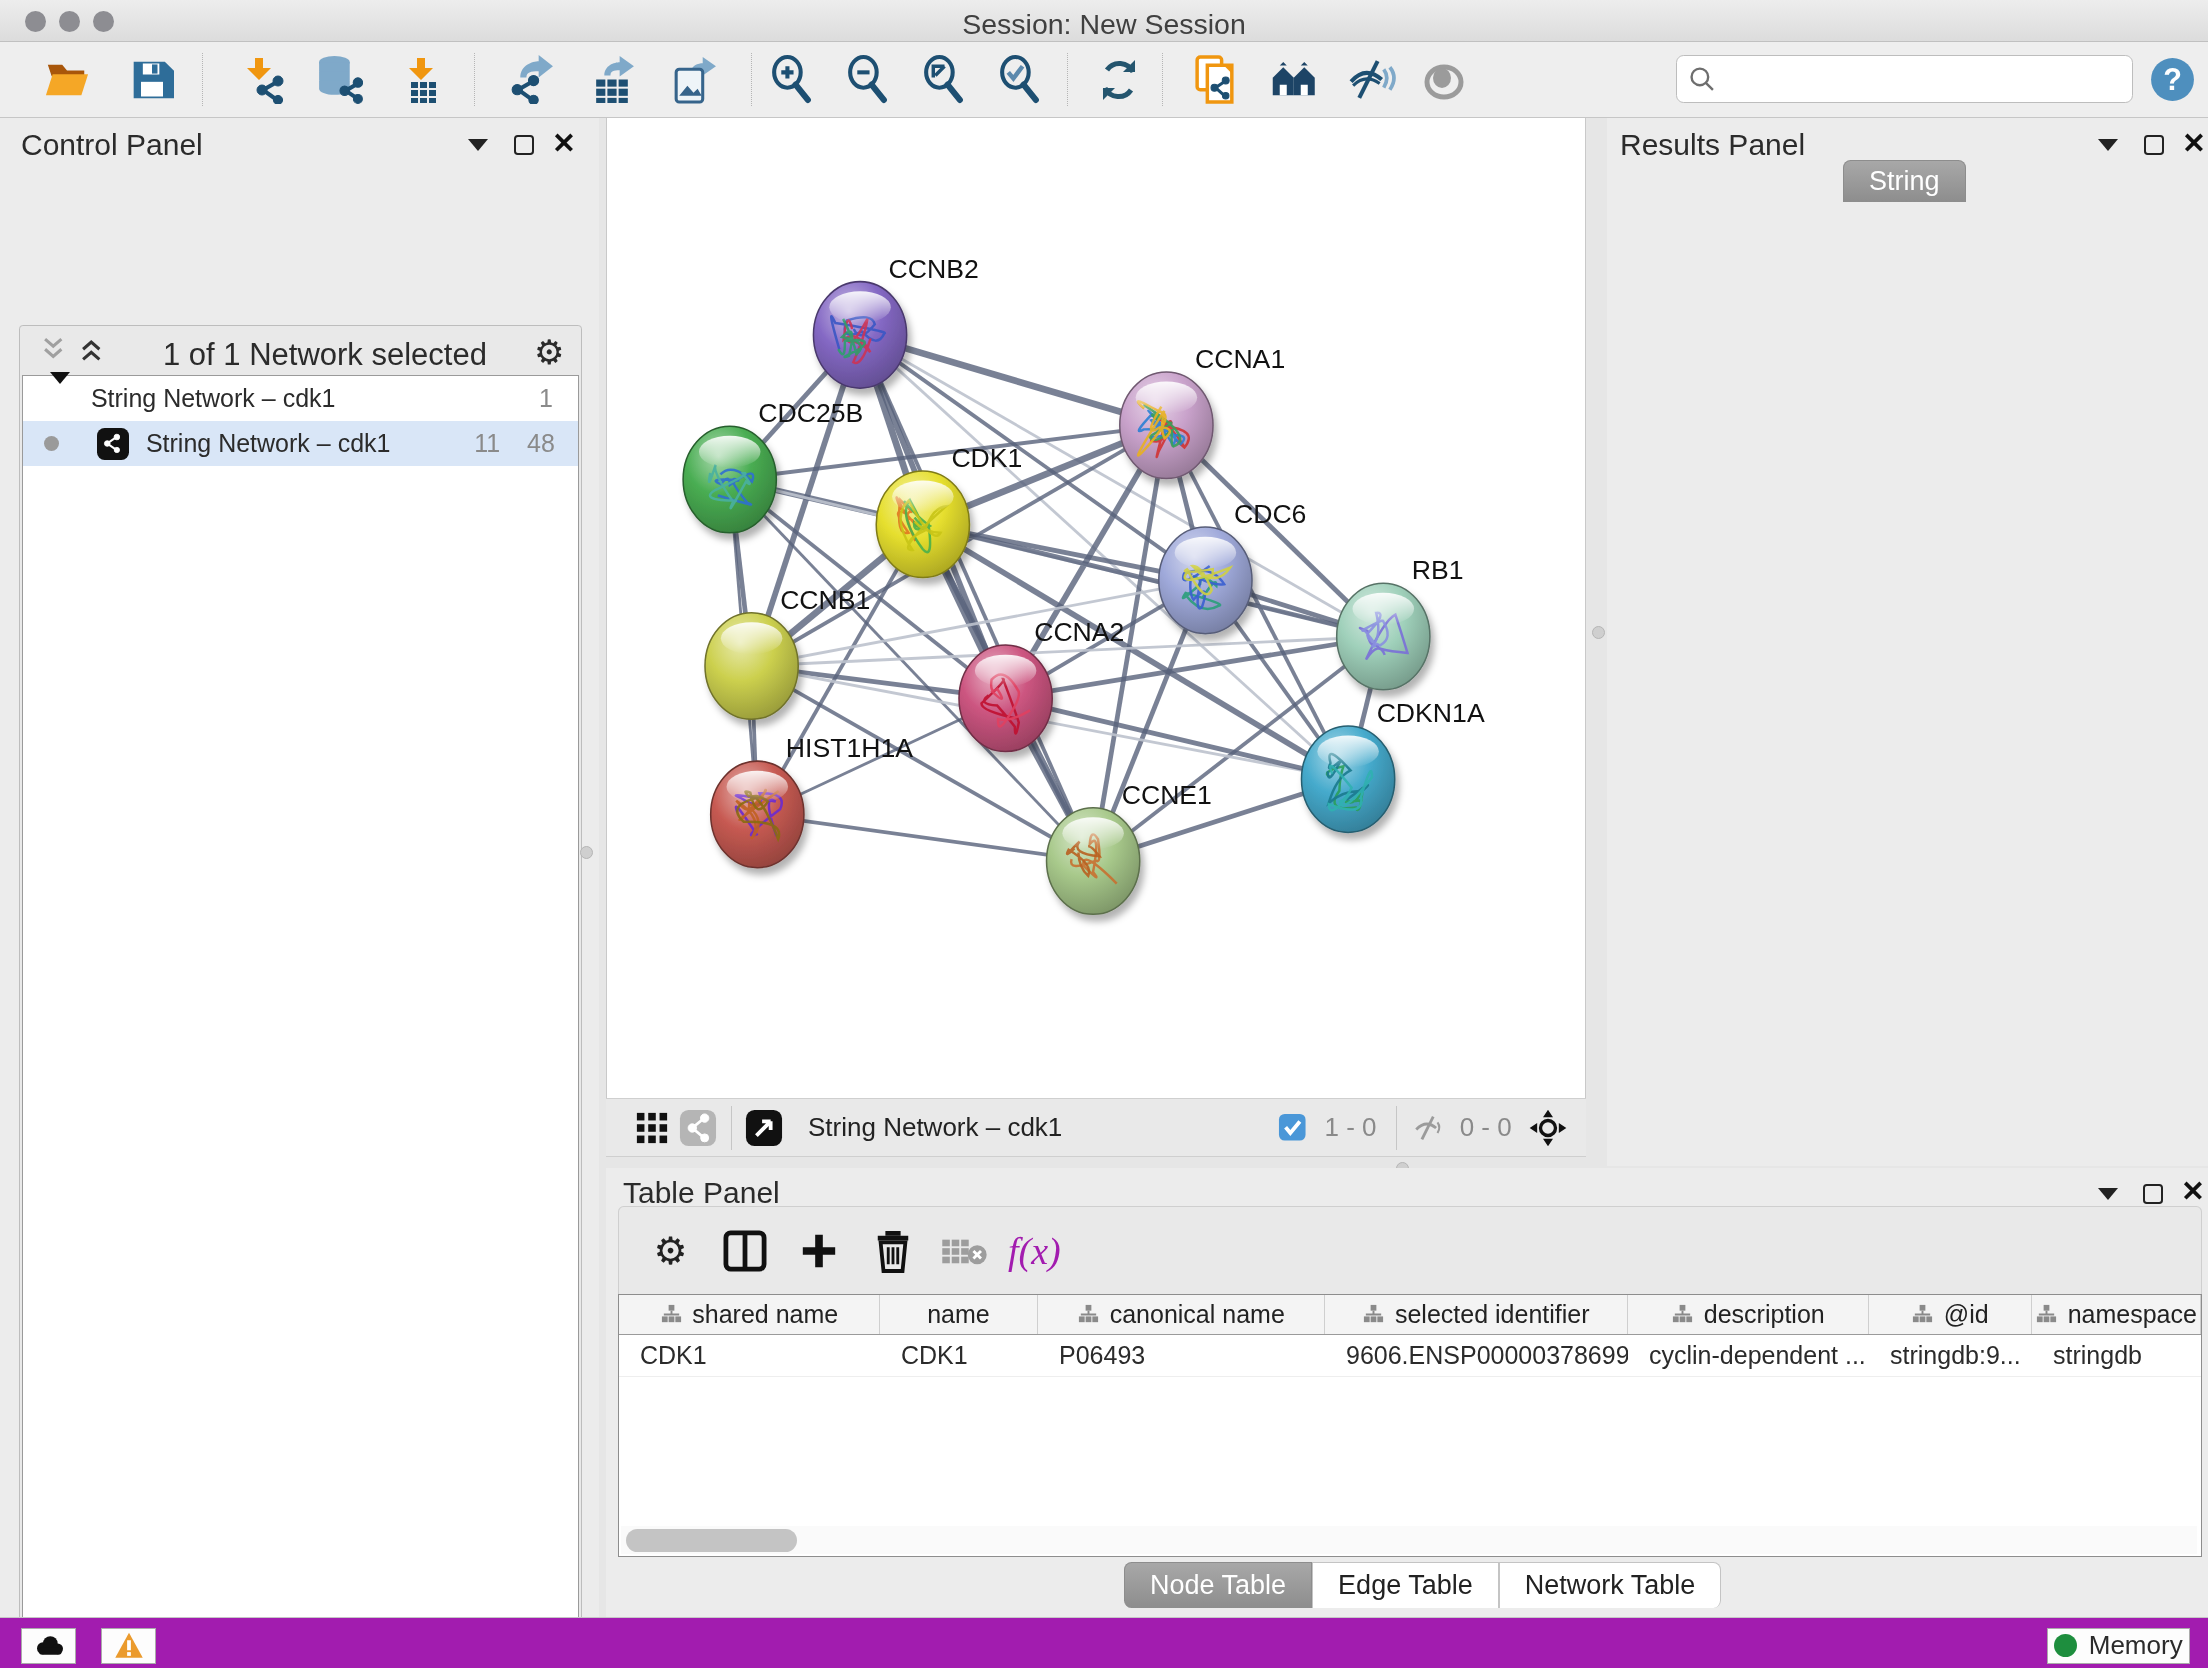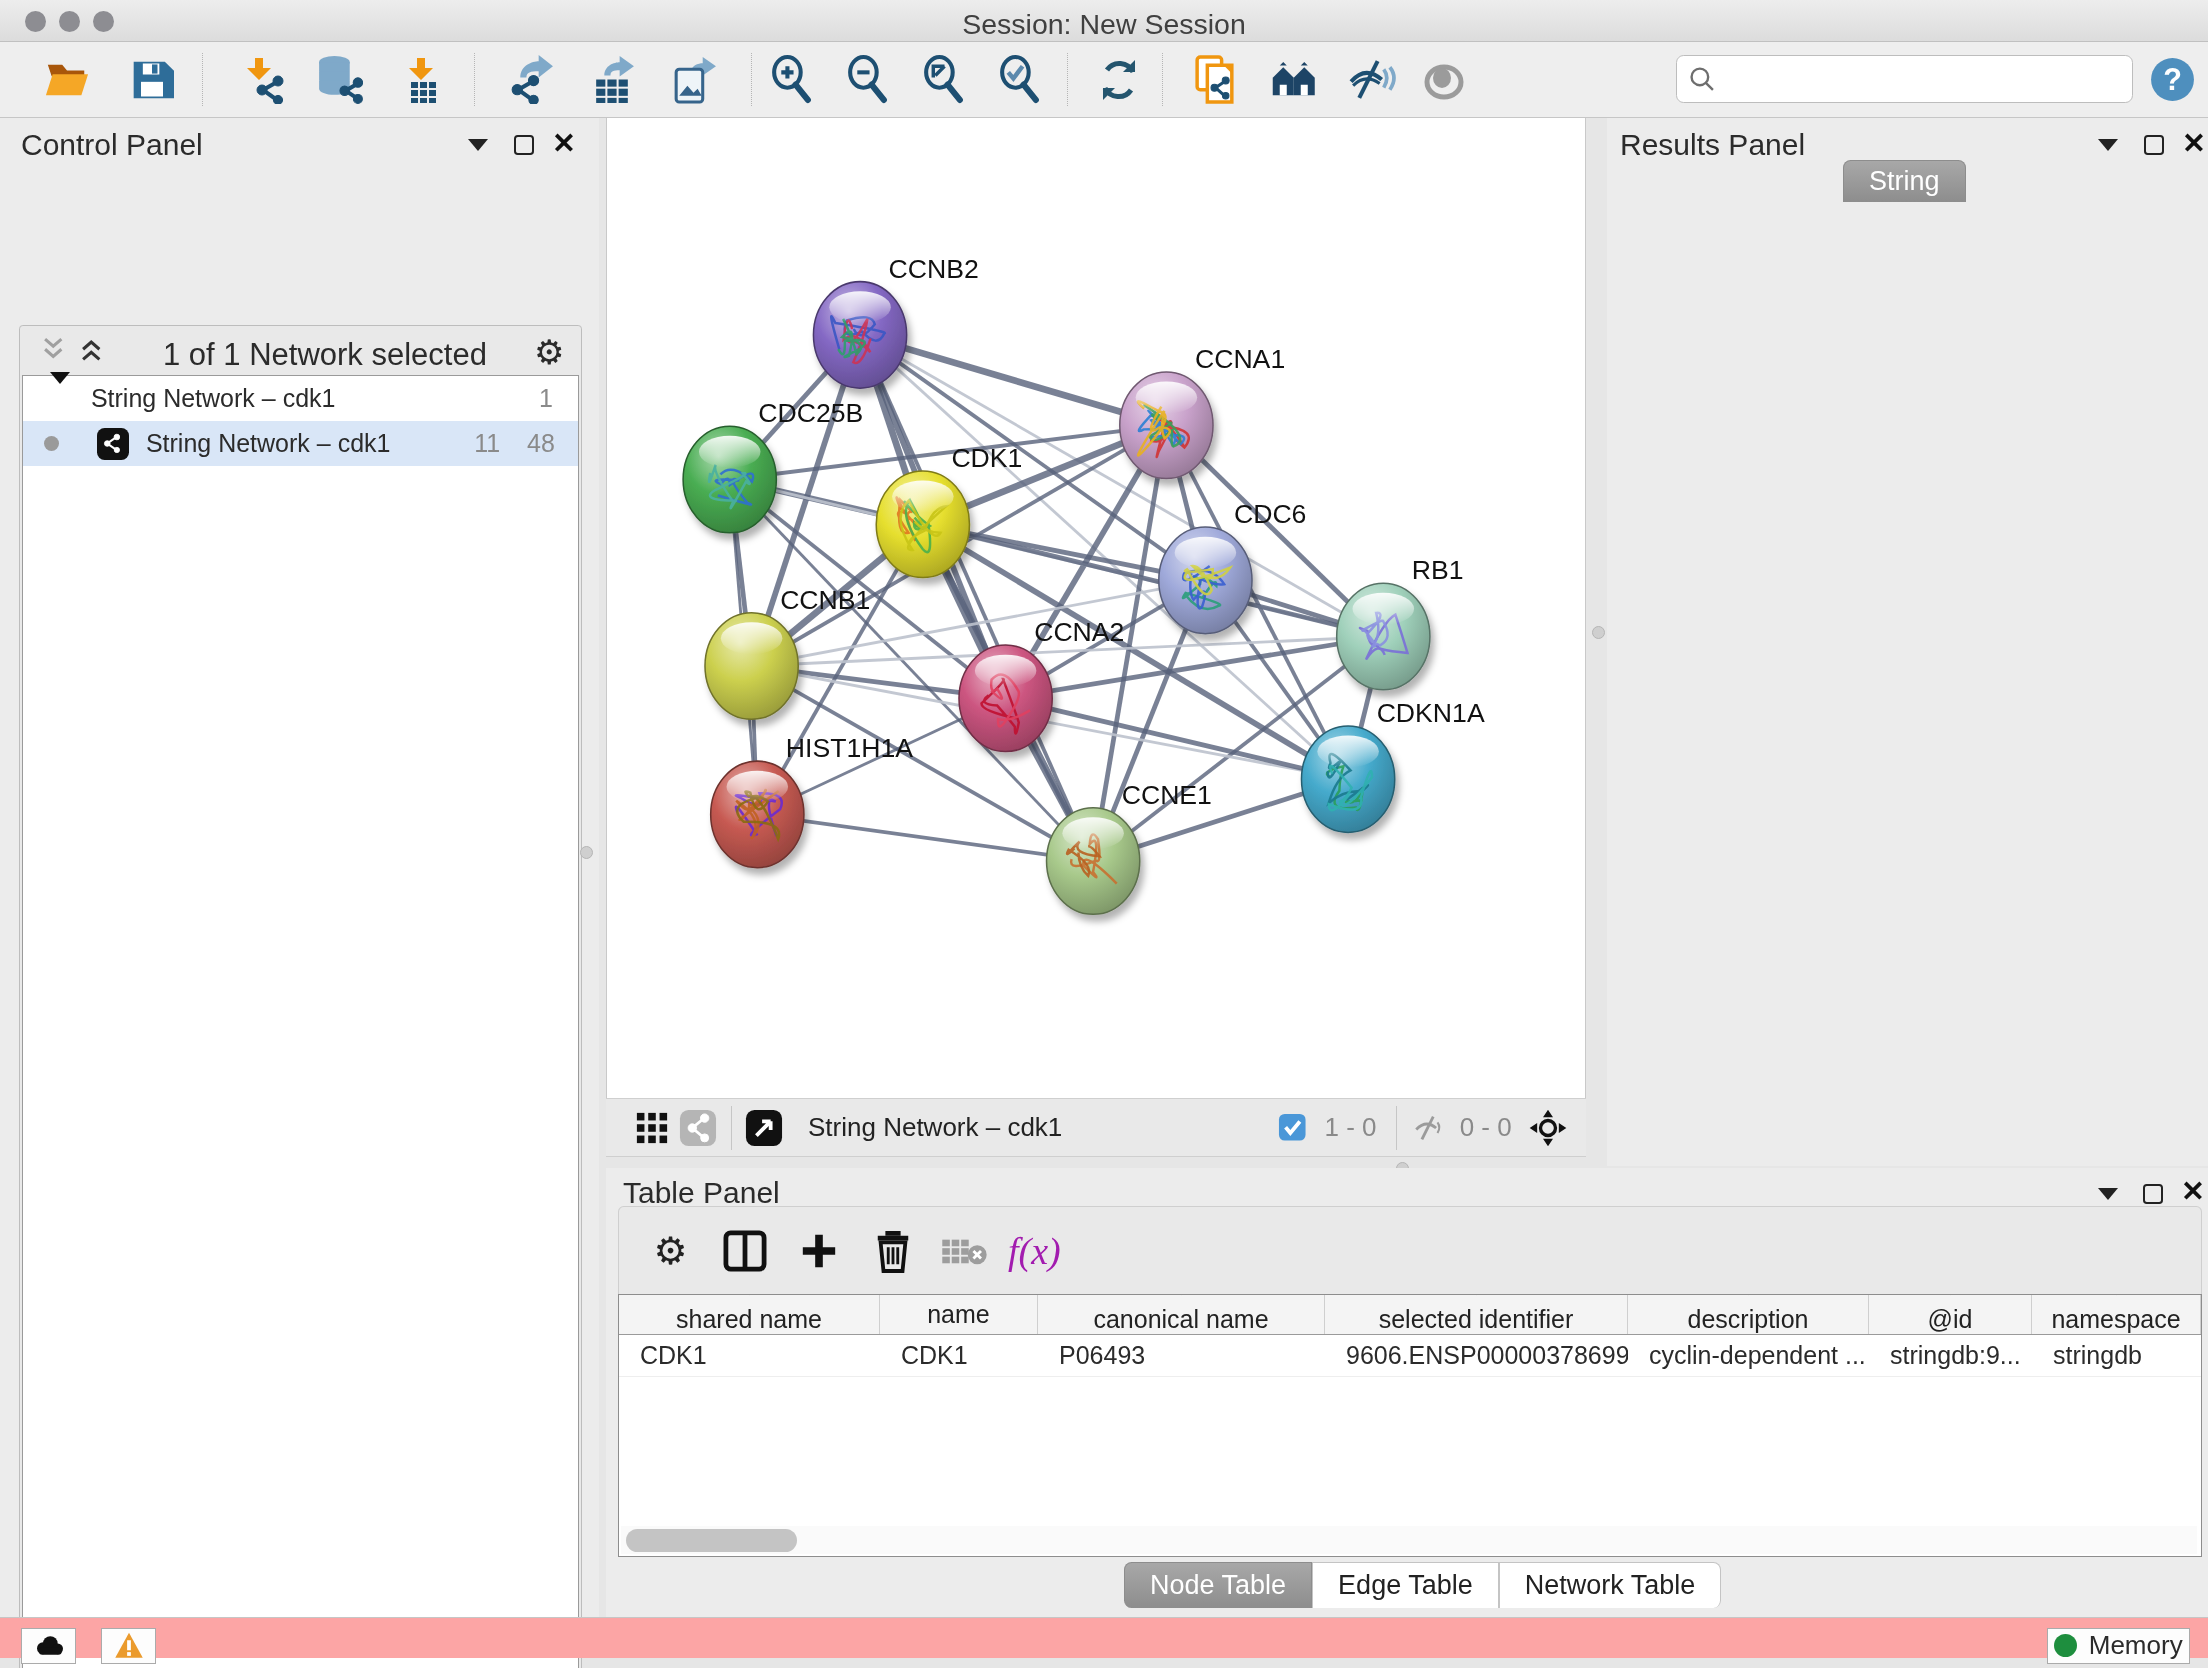--- a/index.html
+++ b/index.html
@@ -59,28 +59,28 @@
   .grip { width:13.3px; height:13.3px; border-radius:50%; background:#cfcfcf; border:1px solid #b5b5b5; }
   .serif { font-family:"Liberation Serif", serif; }
 
   
   .tp-toolbar { left:618px; top:1206px; width:1584px; height:88px; background:#e9e9e9;
     border:1px solid #cfcfcf; border-bottom:none; border-radius:5.7px 5.7px 0 0; display:flex; align-items:center; }
   .tp-ico { width:61px; height:53px; display:flex; align-items:center; justify-content:center; }
   .tablebox { left:618px; top:1294px; width:1584px; height:263px; background:#fff; border:1.9px solid #8d8d8d; }
   .thead { display:flex; height:40px; background:#f4f4f4; border-bottom:1.9px solid #9a9a9a; }
   .th { display:flex; align-items:center; justify-content:center; gap:9.5px; font-size:25px;
-    color:#222; border-right:1px solid #cfcfcf; overflow:hidden; white-space:nowrap;flex-direction:column; }
+    color:#222; border-right:1px solid #cfcfcf; overflow:hidden; white-space:nowrap; }
   .trow { display:flex; height:42px; border-bottom:1px solid #eee; }
   .td { display:flex; align-items:center; font-size:25px; padding-left:21px; overflow:hidden; white-space:nowrap; }
   .hscroll { position:absolute; left:1.9px; bottom:1.9px; width:1576px; height:28.5px; background:#fafafa; }
   .hthumb { position:absolute; left:4.8px; top:2.9px; width:171px; height:23px; background:#c4c4c4; border-radius:11.4px; }
 
   
-  .statusbar { left:0; top:1617px; width:2208px; height:41px; background:#fca5a5;
+  .statusbar { left:0; top:1617px; width:2208px; height:51px; background:#a21caf;
     border-top:1px solid #c6c6c6; }
   .sb-btn { top:9.5px; height:36px; background:#fdfdfd; border:1.9px solid #ababab;
     display:flex; align-items:center; justify-content:center; }
 </style>
 </head>
 <body>
 
 <div class="abs titlebar">
   <div class="abs tl-dot" style="left:25px"></div>
   <div class="abs tl-dot" style="left:59px"></div>

